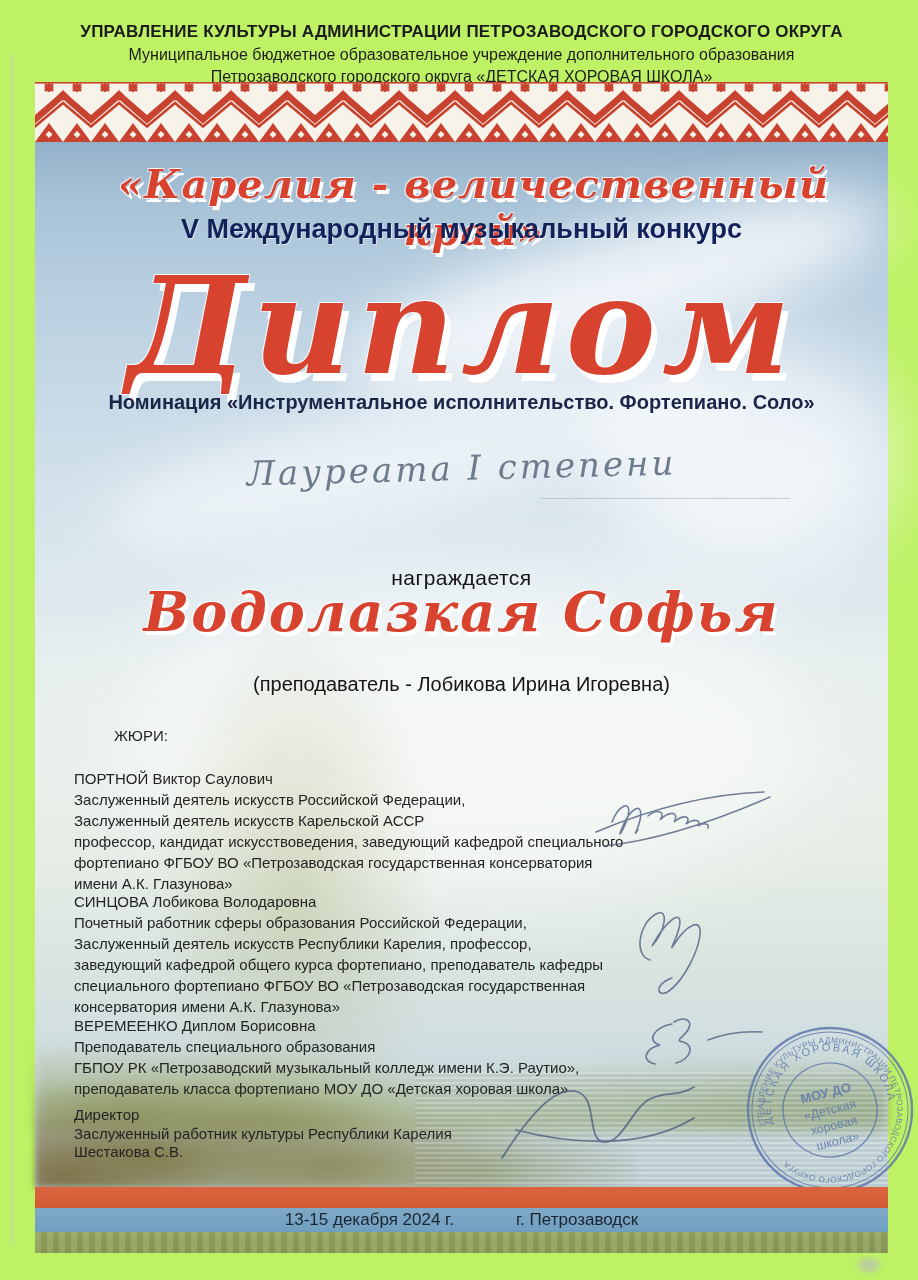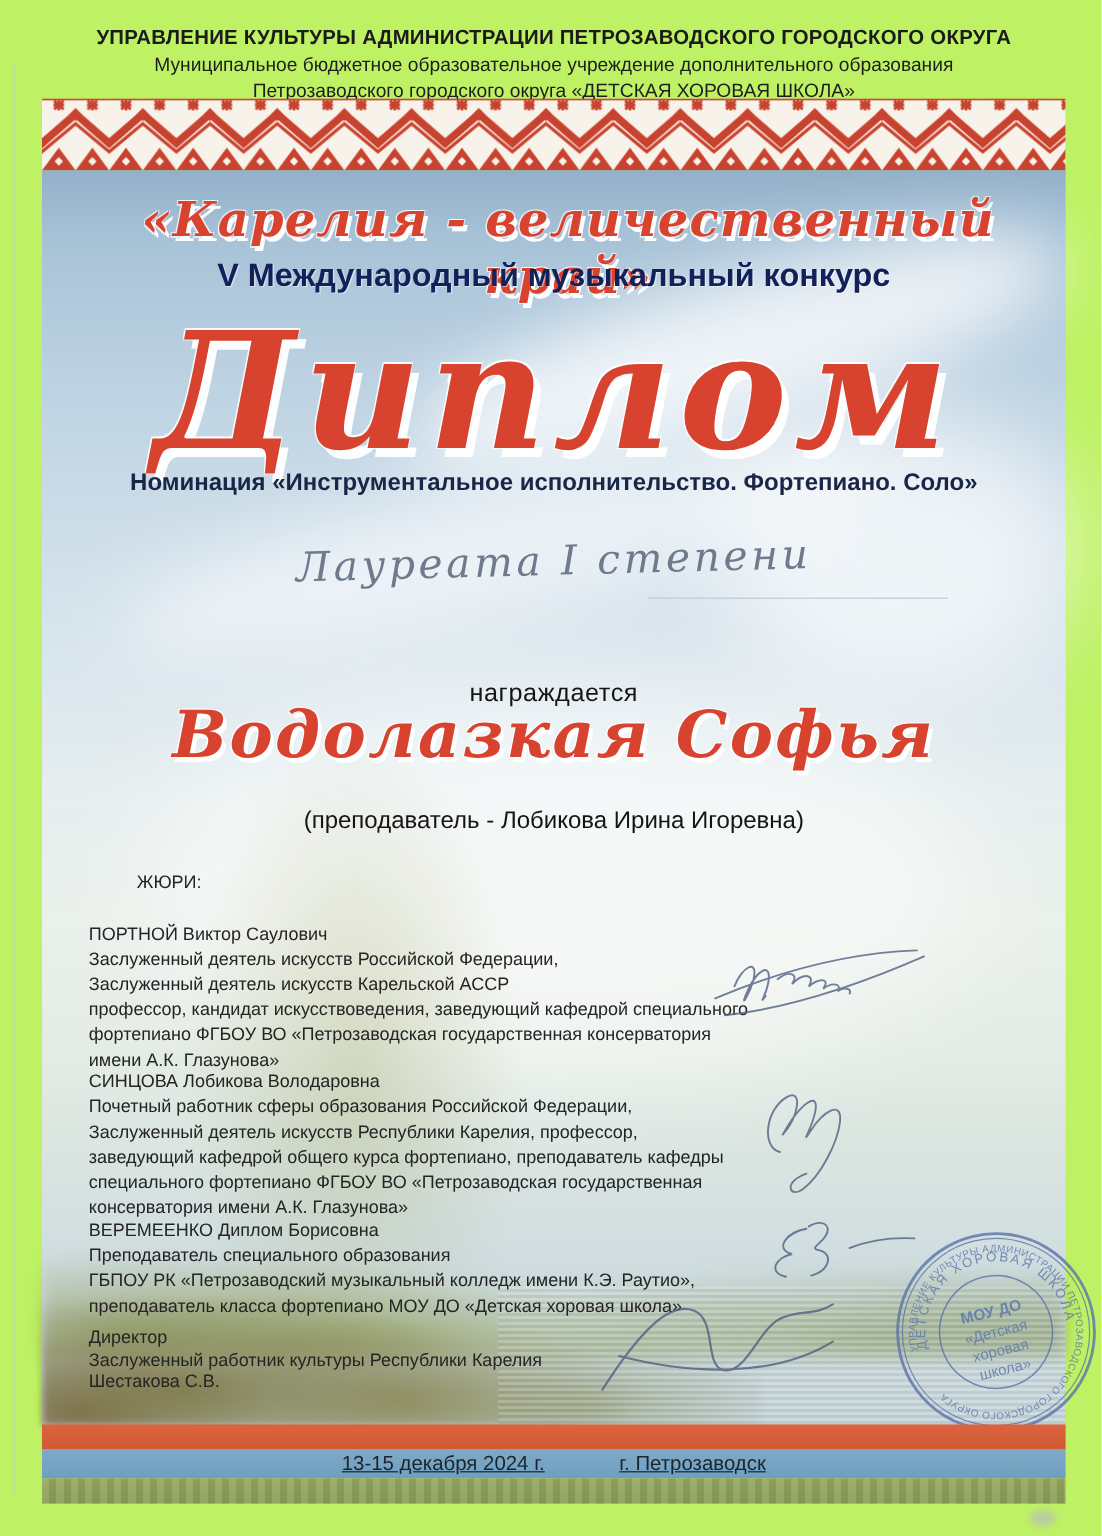--- a/index.html
+++ b/index.html
@@ -55,21 +55,21 @@
   .name{top:580px;font-size:54px;letter-spacing:2px;}
   .school{top:647px;font-size:20px;color:#151515;}
   .teacher{top:673px;font-size:20px;color:#151515;}
   .jurylbl{left:74px;top:727px;font-size:15px;color:#242424;margin-left:40px;}
   .jblock{left:74px;font-size:15px;line-height:21px;color:#242424;text-align:left;width:600px;}
   .dblock{left:74px;font-size:15px;line-height:18.5px;color:#242424;text-align:left;width:600px;}
   
   .bandOrange{left:35px;top:1187px;width:853px;height:21px;background:linear-gradient(180deg,#db6440,#d05a32);}
   .bandBlue{left:35px;top:1208px;width:853px;height:24px;background:linear-gradient(180deg,#7fa9c6,#6f9fc0);
     display:flex;align-items:center;justify-content:center;gap:62px;transform:none;}
-  .bandBlue span{font-size:17px;color:#1b2530;text-decoration:underline;}
+  .bandBlue span{font-size:17px;color:#1b2530;}
   .bandGreen{left:35px;top:1232px;width:853px;height:21px;
     background:linear-gradient(180deg,#97a762,#8a9c55);}
   .bandGreen:after{content:"";position:absolute;inset:0;background:repeating-linear-gradient(90deg,rgba(255,255,255,.08) 0 6px,rgba(60,80,40,.1) 6px 12px);}
   .scanEdge{left:11px;top:55px;width:2px;height:1190px;background:#c9ccd1;opacity:.55;}
   .smudge{left:858px;top:1258px;width:22px;height:14px;background:#b9bdb9;border-radius:50%;filter:blur(3px);opacity:.7;}
   .sigs{left:0;top:0;width:918px;height:1280px;pointer-events:none;}
   .stamp{left:740px;top:1012px;opacity:.82;}
 </style>
 </head>
 <body>

